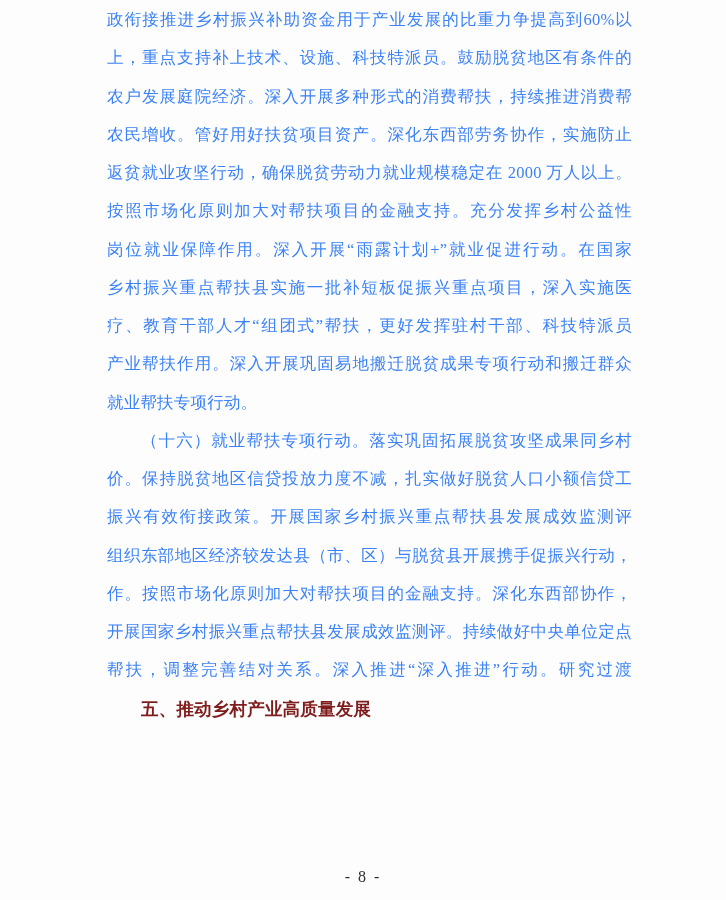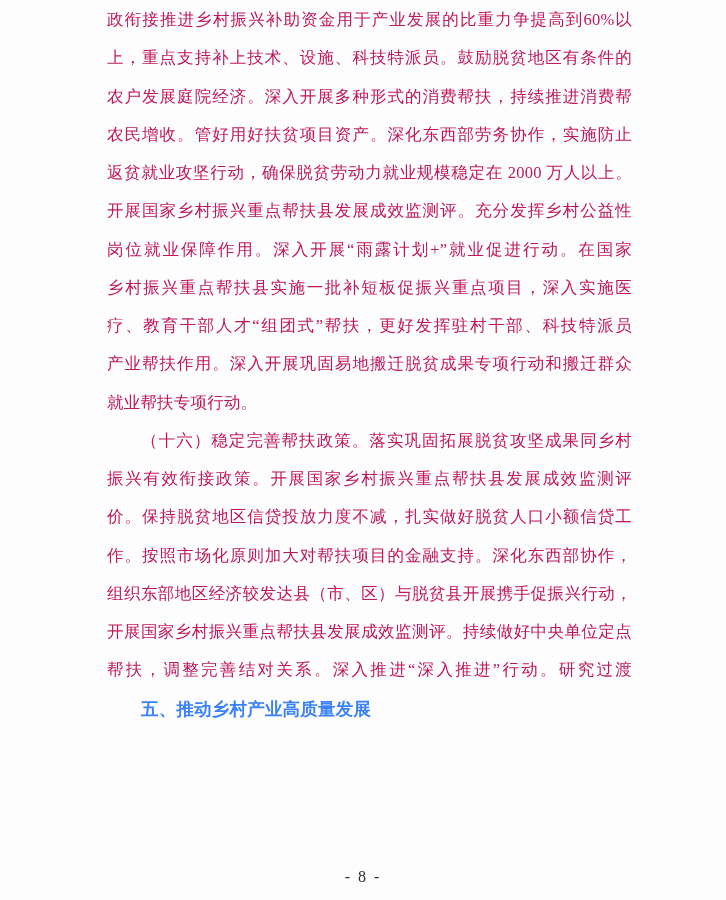--- a/index.html
+++ b/index.html
@@ -25,35 +25,35 @@
     position: absolute;
     left: 107px;
     top: 1px;
     width: 525px;
   }
   .line {
     height: 38.25px;
     line-height: 38.25px;
     font-size: 16.5px;
     letter-spacing: 0.2px;
-    color: #be185d;
+    color: #3b82f6;
     text-align: left;
   }
   .line.fill {
     text-align: justify;
     text-align-last: justify;
     text-justify: inter-character;
   }
   .line.indent {
     text-indent: 34px;
   }
   .line.bold {
     font-weight: bold;
     font-size: 17.5px;
-    color: #3b82f6;
+    color: #7f1d1d;
   }
   .footer {
     position: absolute;
     left: 0;
     top: 868px;
     width: 726px;
     text-align: center;
   }
   .page-number {
     font-size: 16px;
@@ -64,31 +64,31 @@
 </head>
 <body>
 
 <div class="page">
   <div class="doc-body" id="doc-body">
       <div class="line fill">政衔接推进乡村振兴补助资金用于产业发展的比重力争提高到60%以</div>
       <div class="line fill">上，重点支持补上技术、设施、科技特派员。鼓励脱贫地区有条件的</div>
       <div class="line fill">农户发展庭院经济。深入开展多种形式的消费帮扶，持续推进消费帮</div>
       <div class="line fill">农民增收。管好用好扶贫项目资产。深化东西部劳务协作，实施防止</div>
       <div class="line fill">返贫就业攻坚行动，确保脱贫劳动力就业规模稳定在 2000 万人以上。</div>
-      <div class="line fill">开展国家乡村振兴重点帮扶县发展成效监测评。充分发挥乡村公益性</div>
+      <div class="line fill">按照市场化原则加大对帮扶项目的金融支持。充分发挥乡村公益性</div>
       <div class="line fill">岗位就业保障作用。深入开展“雨露计划+”就业促进行动。在国家</div>
       <div class="line fill">乡村振兴重点帮扶县实施一批补短板促振兴重点项目，深入实施医</div>
       <div class="line fill">疗、教育干部人才“组团式”帮扶，更好发挥驻村干部、科技特派员</div>
       <div class="line fill">产业帮扶作用。深入开展巩固易地搬迁脱贫成果专项行动和搬迁群众</div>
       <div class="line">就业帮扶专项行动。</div>
-      <div class="line fill indent">（十六）稳定完善帮扶政策。落实巩固拓展脱贫攻坚成果同乡村</div>
+      <div class="line fill indent">（十六）就业帮扶专项行动。落实巩固拓展脱贫攻坚成果同乡村</div>
+      <div class="line fill">价。保持脱贫地区信贷投放力度不减，扎实做好脱贫人口小额信贷工</div>
       <div class="line fill">振兴有效衔接政策。开展国家乡村振兴重点帮扶县发展成效监测评</div>
-      <div class="line fill">价。保持脱贫地区信贷投放力度不减，扎实做好脱贫人口小额信贷工</div>
+      <div class="line fill">组织东部地区经济较发达县（市、区）与脱贫县开展携手促振兴行动，</div>
       <div class="line fill">作。按照市场化原则加大对帮扶项目的金融支持。深化东西部协作，</div>
-      <div class="line fill">组织东部地区经济较发达县（市、区）与脱贫县开展携手促振兴行动，</div>
       <div class="line fill">开展国家乡村振兴重点帮扶县发展成效监测评。持续做好中央单位定点</div>
       <div class="line fill">帮扶，调整完善结对关系。深入推进“深入推进”行动。研究过渡</div>
       <div class="line indent bold">五、推动乡村产业高质量发展</div>
     </div>
   <div class="footer">
     <span class="page-number">- 8 -</span>
   </div>
 </div>
 
 </body></html>

